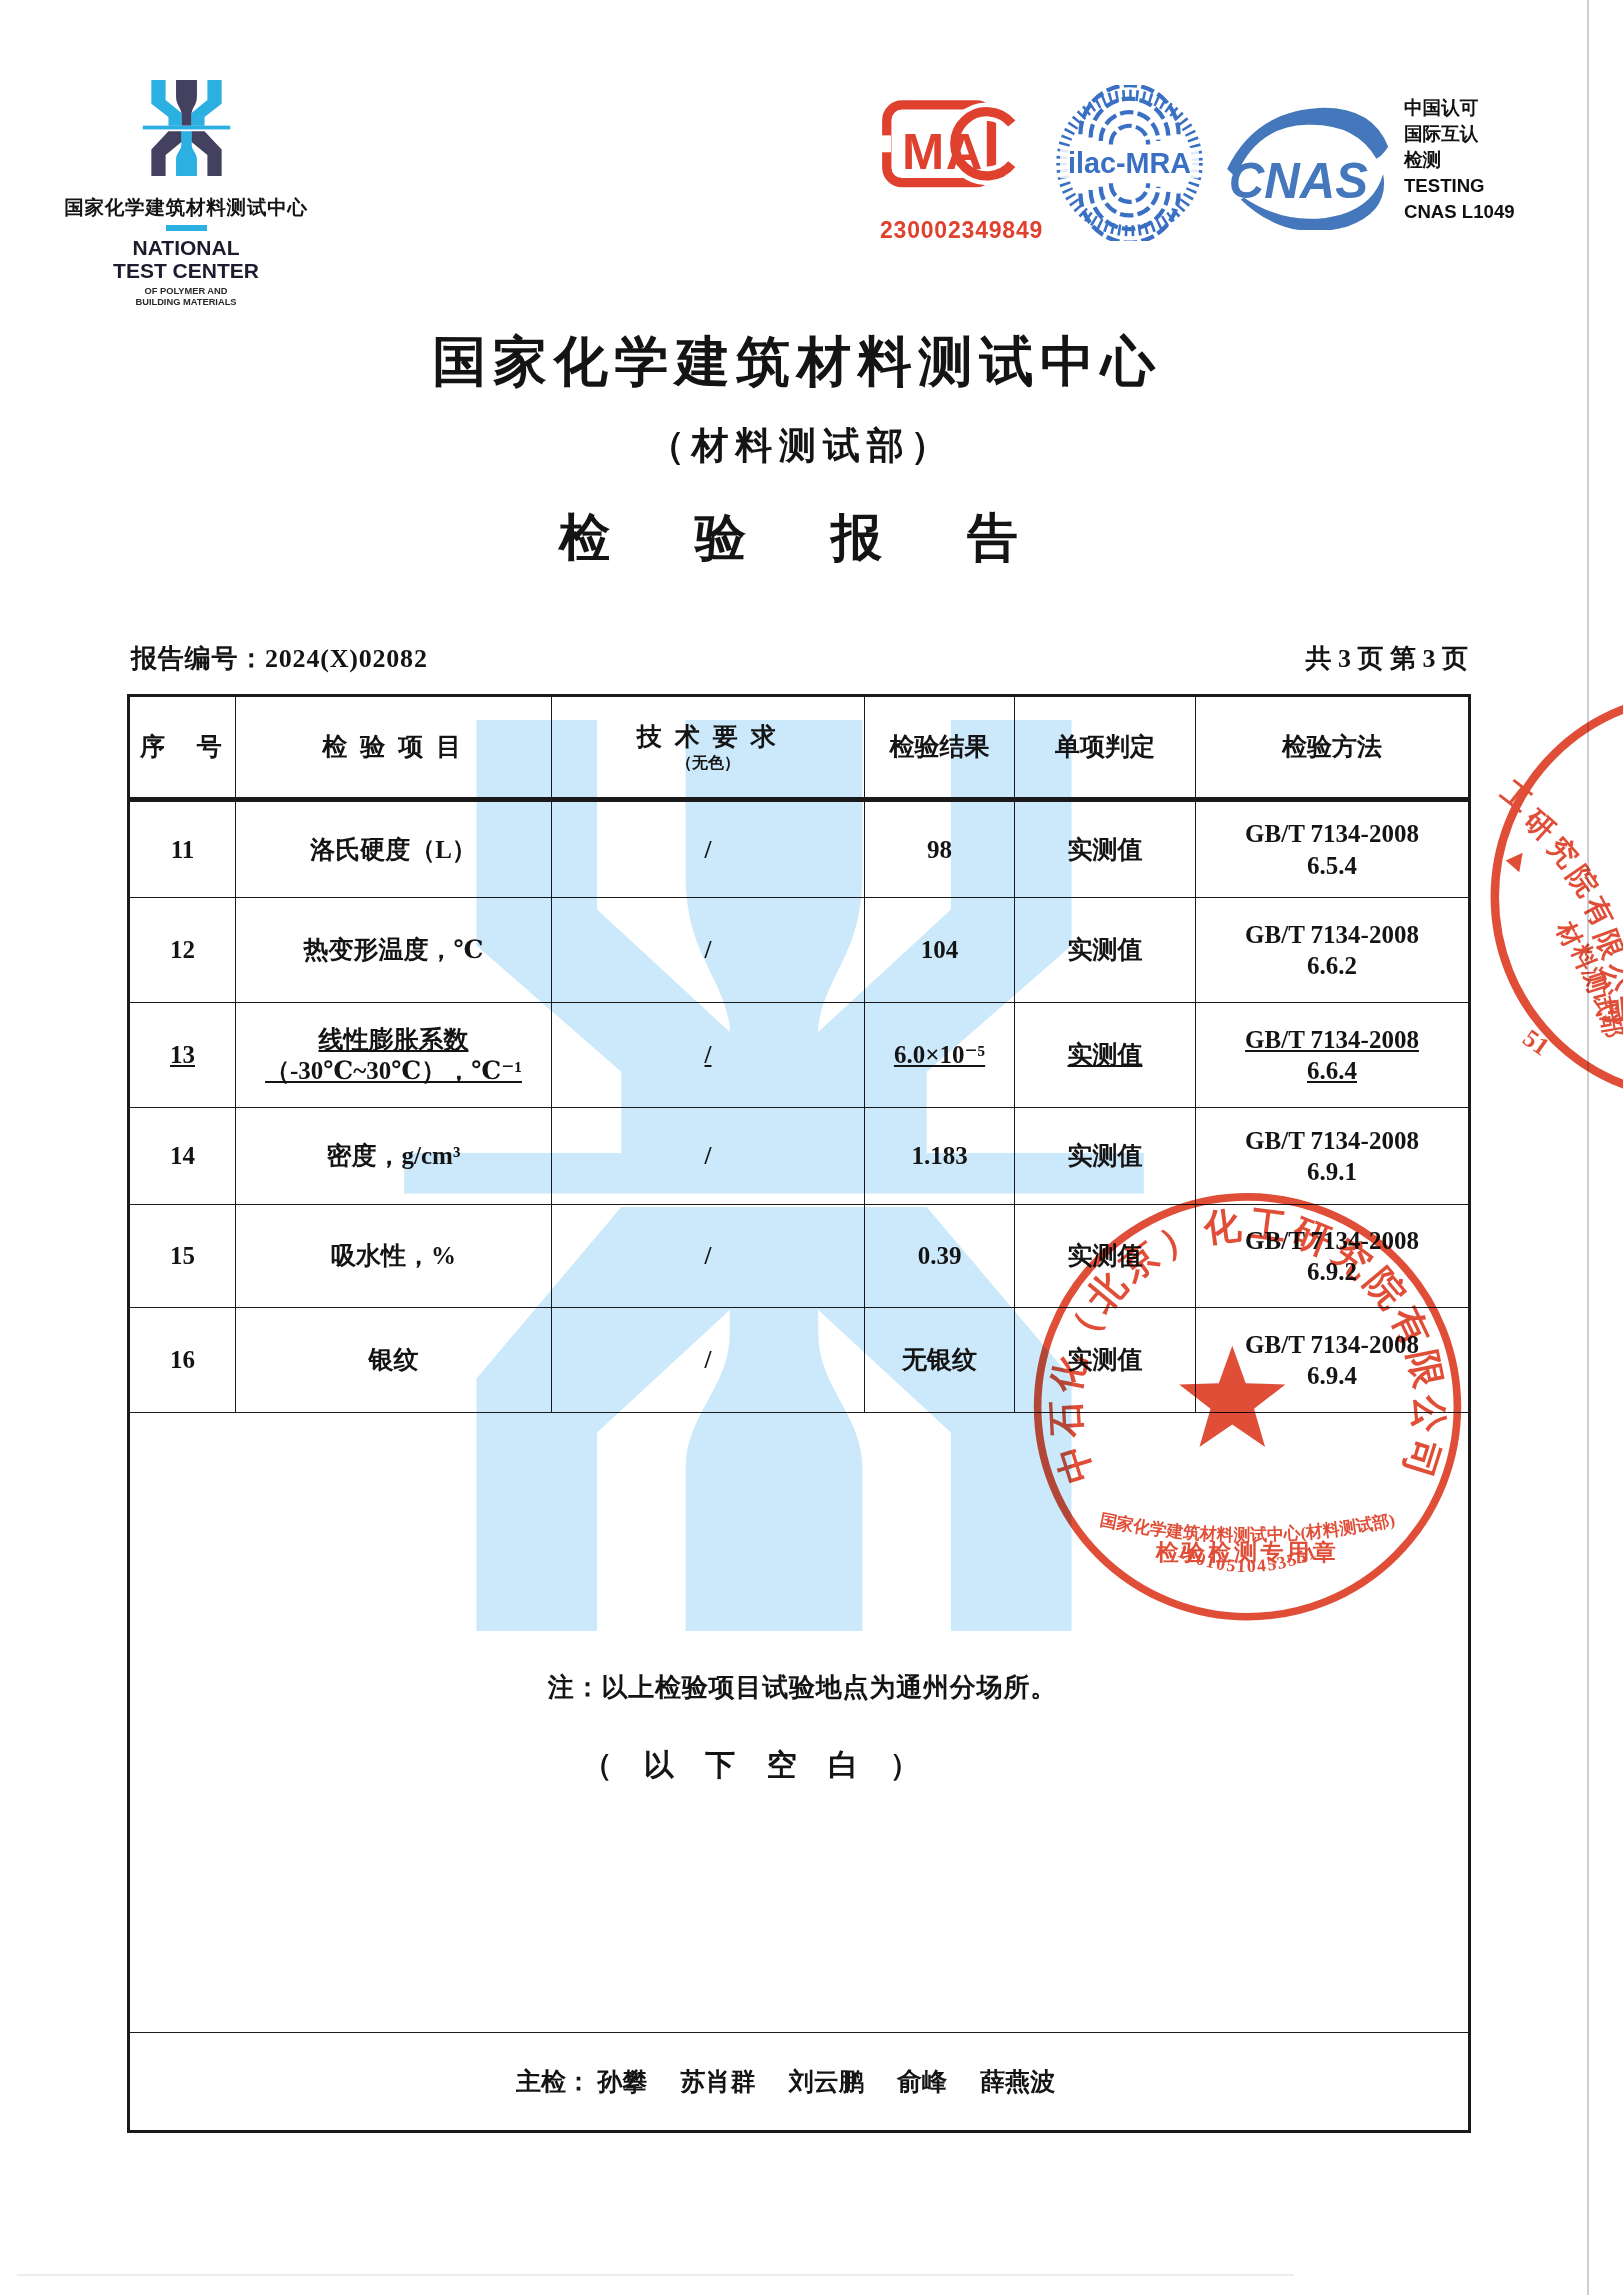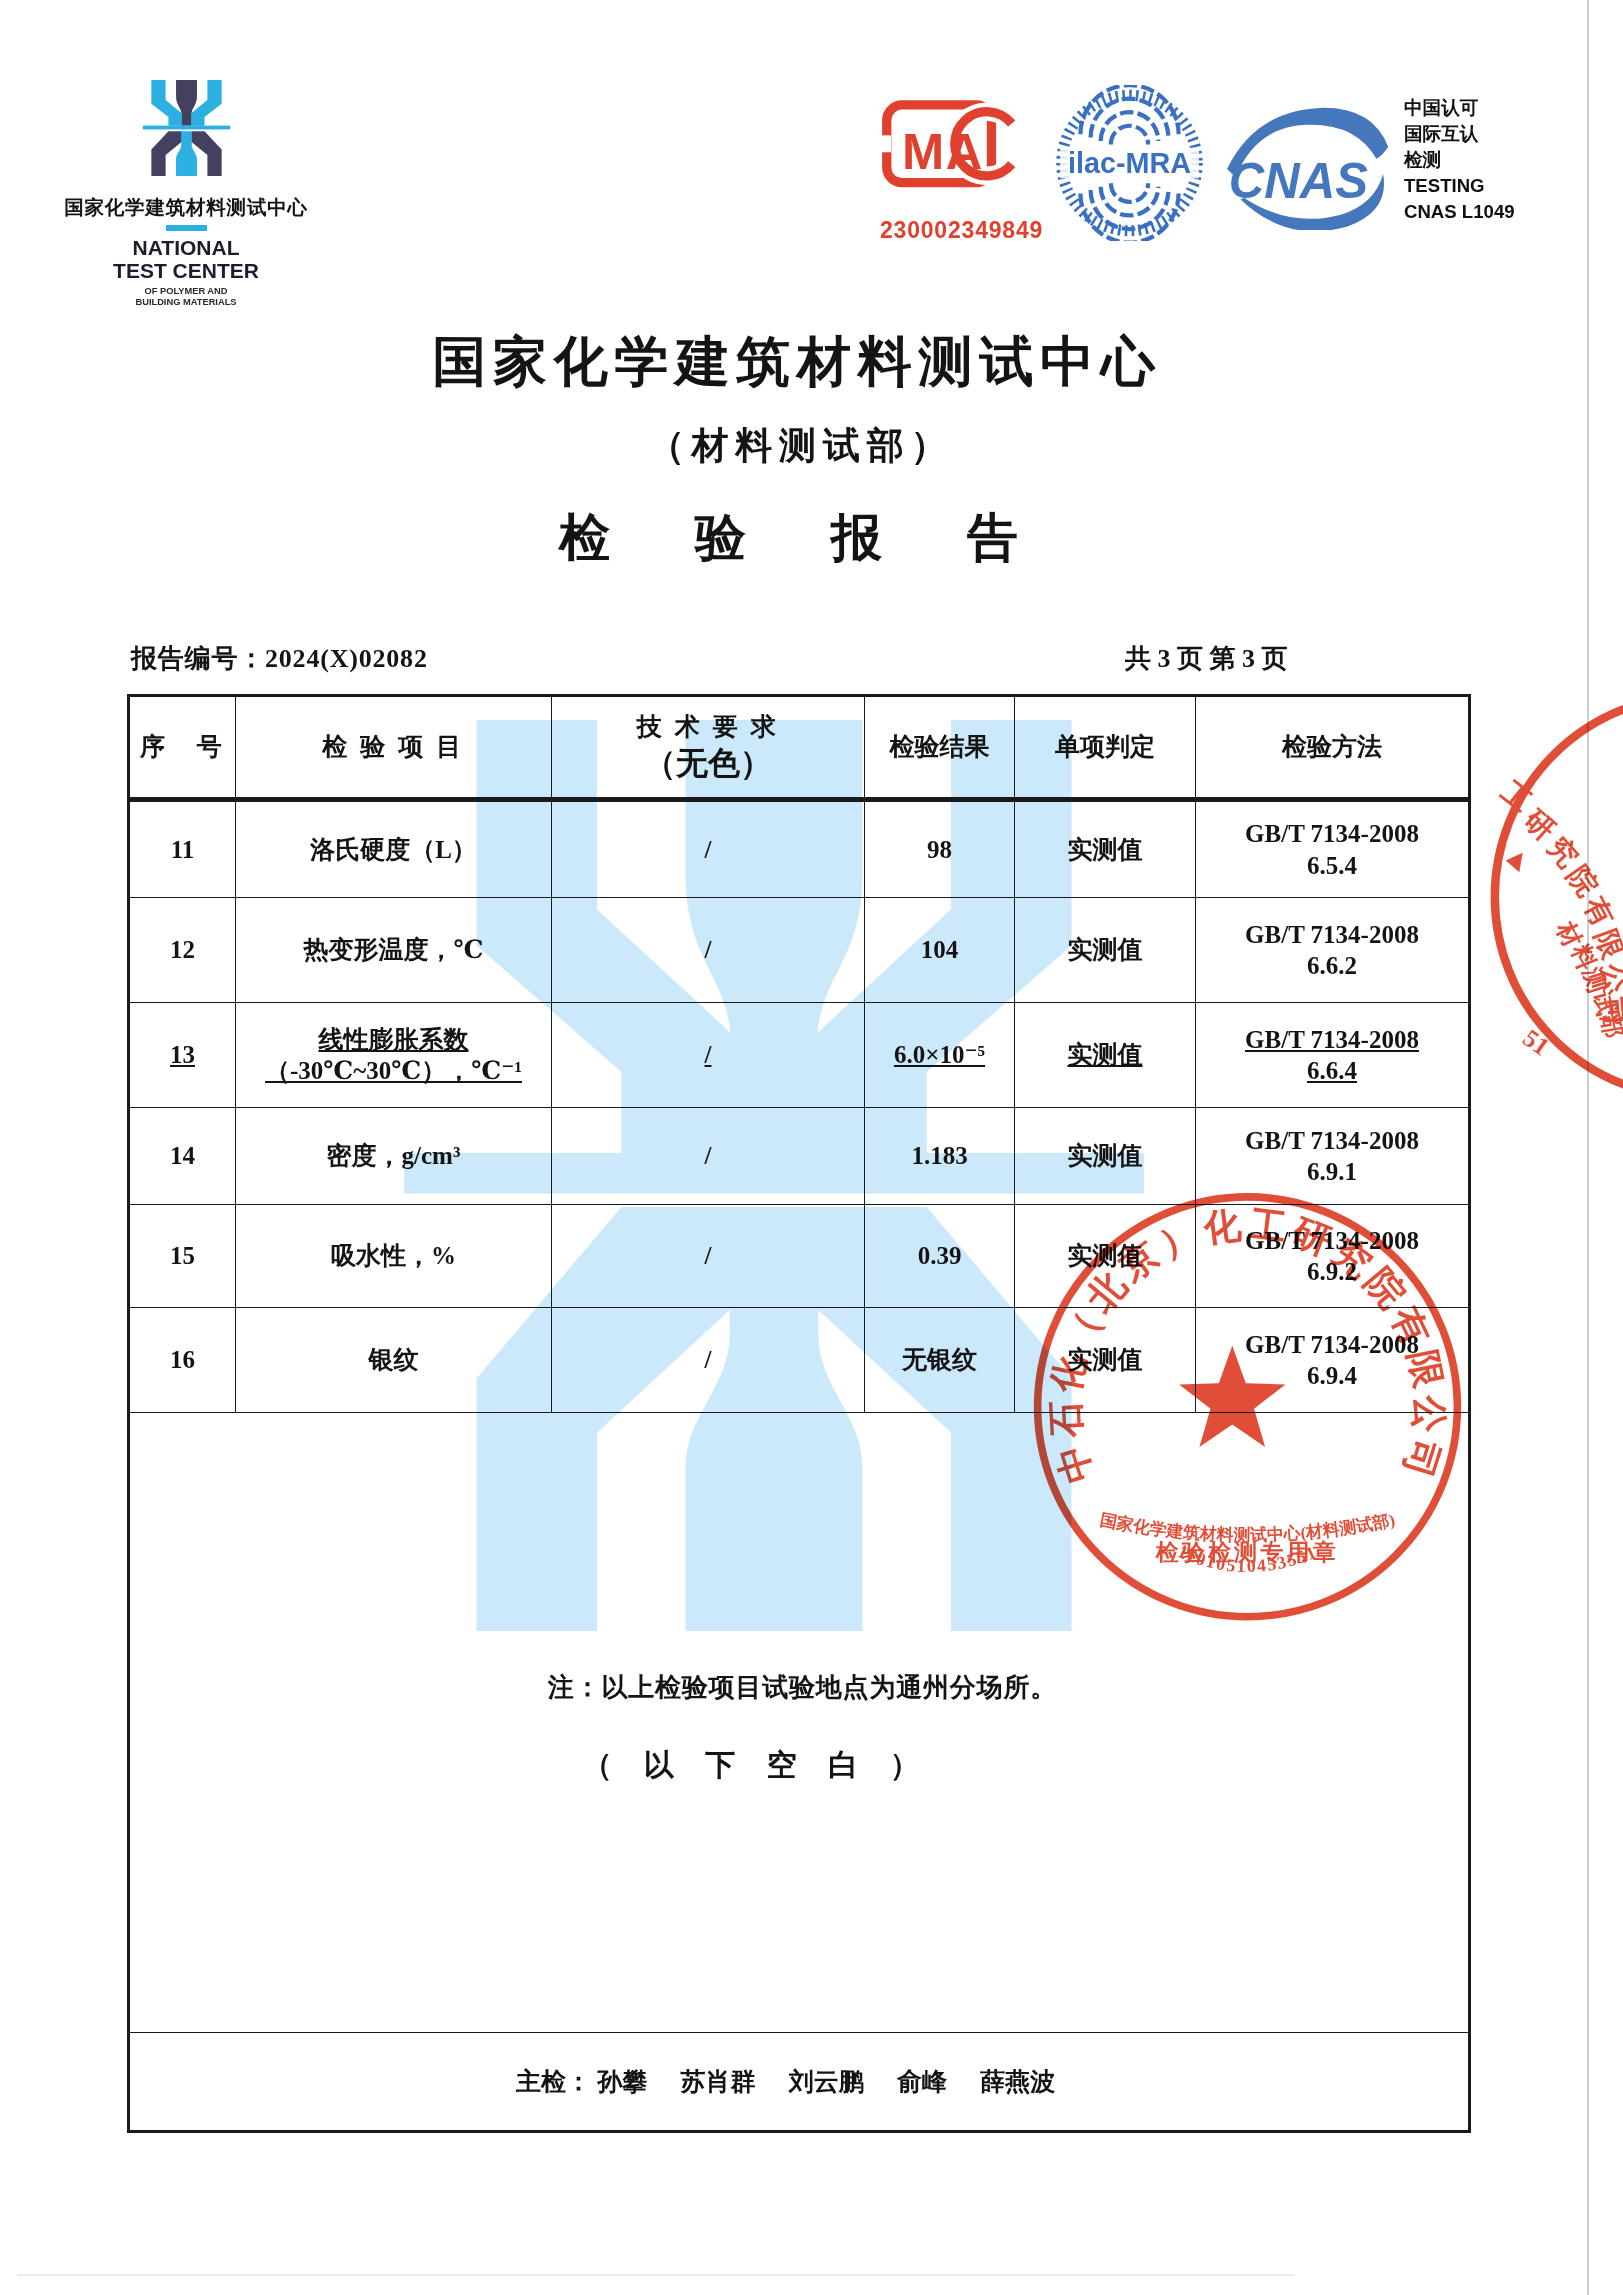--- a/index.html
+++ b/index.html
@@ -15,21 +15,21 @@
   .cma-box{left:880px;top:98px;width:161px;text-align:left;}
   .cma-number{font-family:"Liberation Sans","DejaVu Sans",sans-serif;font-weight:bold;font-size:23px;color:#e0412f;letter-spacing:0.8px;margin-top:20px;}
   .accred{left:1404px;top:95px;font-family:"Liberation Sans","DejaVu Sans",sans-serif;
           font-weight:bold;font-size:18.6px;line-height:26px;color:#111;}
   
   .title-main{left:0;top:326px;width:1594px;text-align:center;font-size:54px;font-weight:bold;letter-spacing:6.8px;}
   .title-dept{left:4px;top:421px;width:1594px;text-align:center;font-size:37px;font-weight:bold;letter-spacing:6.8px;}
   .title-report{left:0;top:504px;width:1594px;text-align:center;font-size:51px;font-weight:bold;letter-spacing:17px;}
   
   .meta-left{left:131px;top:641px;font-size:26px;font-weight:bold;letter-spacing:0.8px;}
-  .meta-right{top:641px;left:1125px;width:343px;text-align:left;font-size:26px;font-weight:bold;}
+  .meta-right{top:641px;left:1125px;width:343px;text-align:right;font-size:26px;font-weight:bold;}
   
   table.report{position:absolute;left:127px;top:694px;width:1341px;border-collapse:collapse;table-layout:fixed;
                z-index:2;background:transparent;}
   table.report td,table.report th{border:1.7px solid #1a1a1a;padding:0;font-weight:bold;color:#141414;
                text-align:center;vertical-align:middle;font-size:25px;line-height:1.25;background:transparent;}
   table.report{border:3.4px solid #1a1a1a;}
   tr.hdr th{font-size:25px;letter-spacing:3.4px;border-bottom:5px solid #1a1a1a;}
   td.item{text-align:left;padding-left:12px;padding-right:5px;}
   td.method{font-size:24.5px;}
   td.note-cell{vertical-align:top;text-align:left;border-bottom:3.4px solid #1a1a1a;}
@@ -142,21 +142,21 @@
       <col style="width:150px">
         <col style="width:181px">
         <col style="width:274px">
     </colgroup>
     <tbody>
         <tr class="hdr" style="height:104px;">
       <th>序　号</th>
       <th>检 验 项 目</th>
       <th>
         <div>技 术 要 求</div>
-        <div style="font-size:32px;letter-spacing:0;">（无色）</div>
+        <div style="font-size:16px;letter-spacing:0;">（无色）</div>
       </th>
       <th style="letter-spacing:0;">检验结果</th>
       <th style="letter-spacing:0;">单项判定</th>
       <th style="letter-spacing:0;">检验方法</th>
     </tr>
     <tr style="height:98px;">
       <td>11</td>
       <td class="item">洛氏硬度（L）</td>
       <td>/</td>
       <td>98</td>

